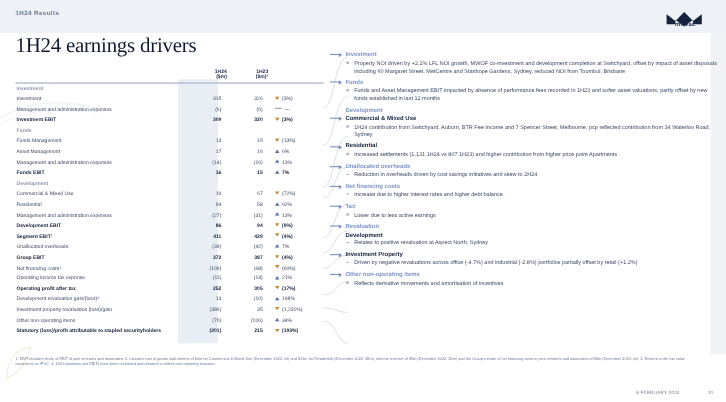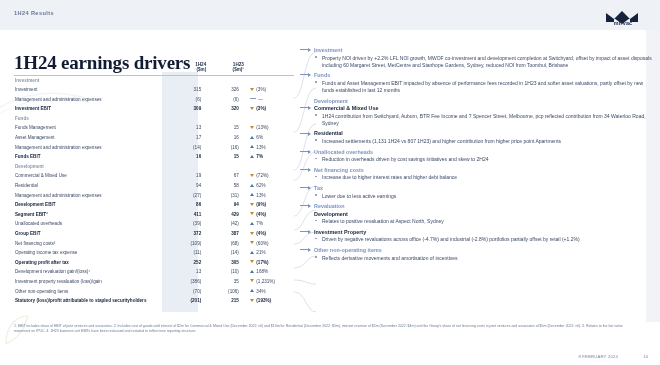--- a/index.html
+++ b/index.html
@@ -24,23 +24,23 @@
   }
   .logo { position:absolute; right:14px; top:6px; width:46px; height:20px; }
   .logo svg { display:block; }
   .logo-text {
     position:absolute; right:14px; top:20px; width:46px; text-align:center;
     font-size:5.4px; font-weight:bold; color:#1b2a4a; letter-spacing:.2px;
   }
 
   
   .page-title {
-    position:absolute; left:14px; top:52px;
+    position:absolute; left:14px; top:31px;
     font-family:"Liberation Serif", serif;
-    font-size:19px; font-weight:bold; color:#111c33; letter-spacing:-.2px;
+    font-size:19px; font-weight:normal; color:#111c33; letter-spacing:-.2px;
   }
 
   
   .swoosh { position:absolute; left:-6px; top:84px; width:120px; height:40px; opacity:.25; }
   .swoosh2 { position:absolute; left:2px; top:312px; width:40px; height:36px; opacity:.25; }
 
   
   .tbl { position:absolute; left:14px; top:62px; width:280px; }
   .col-hl {
     position:absolute; left:162px; top:72px; width:36px; height:240px;

